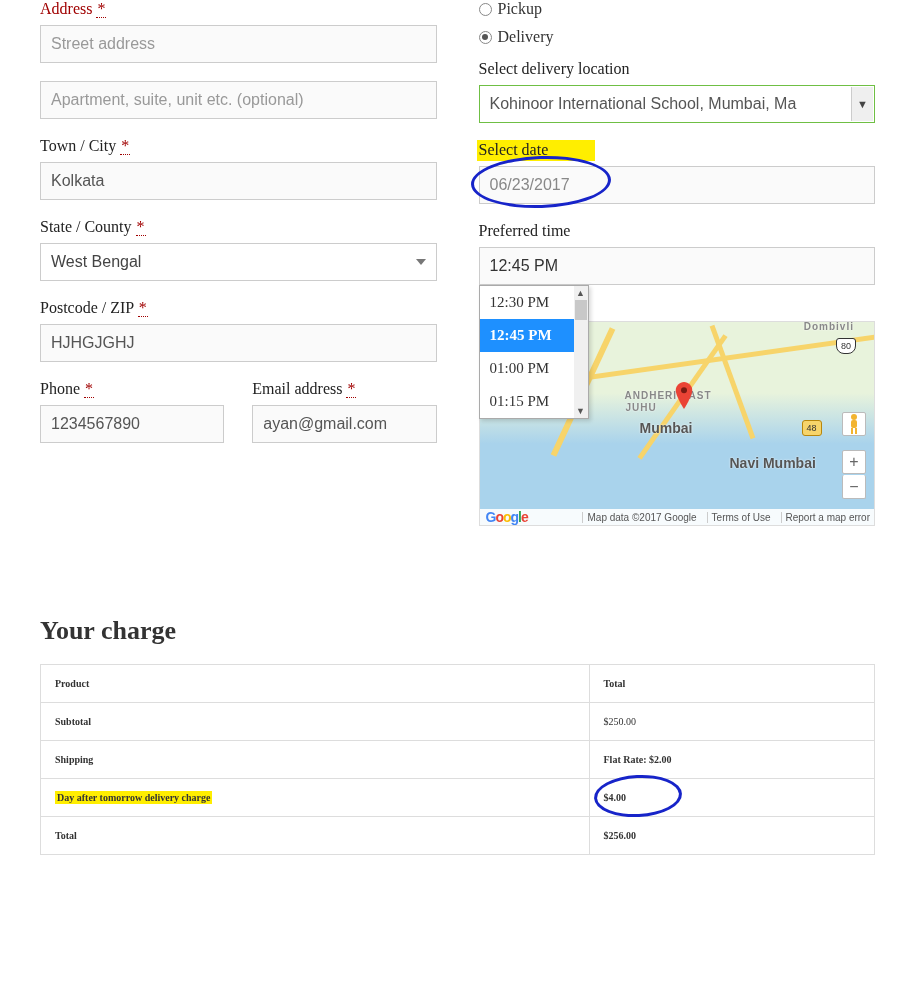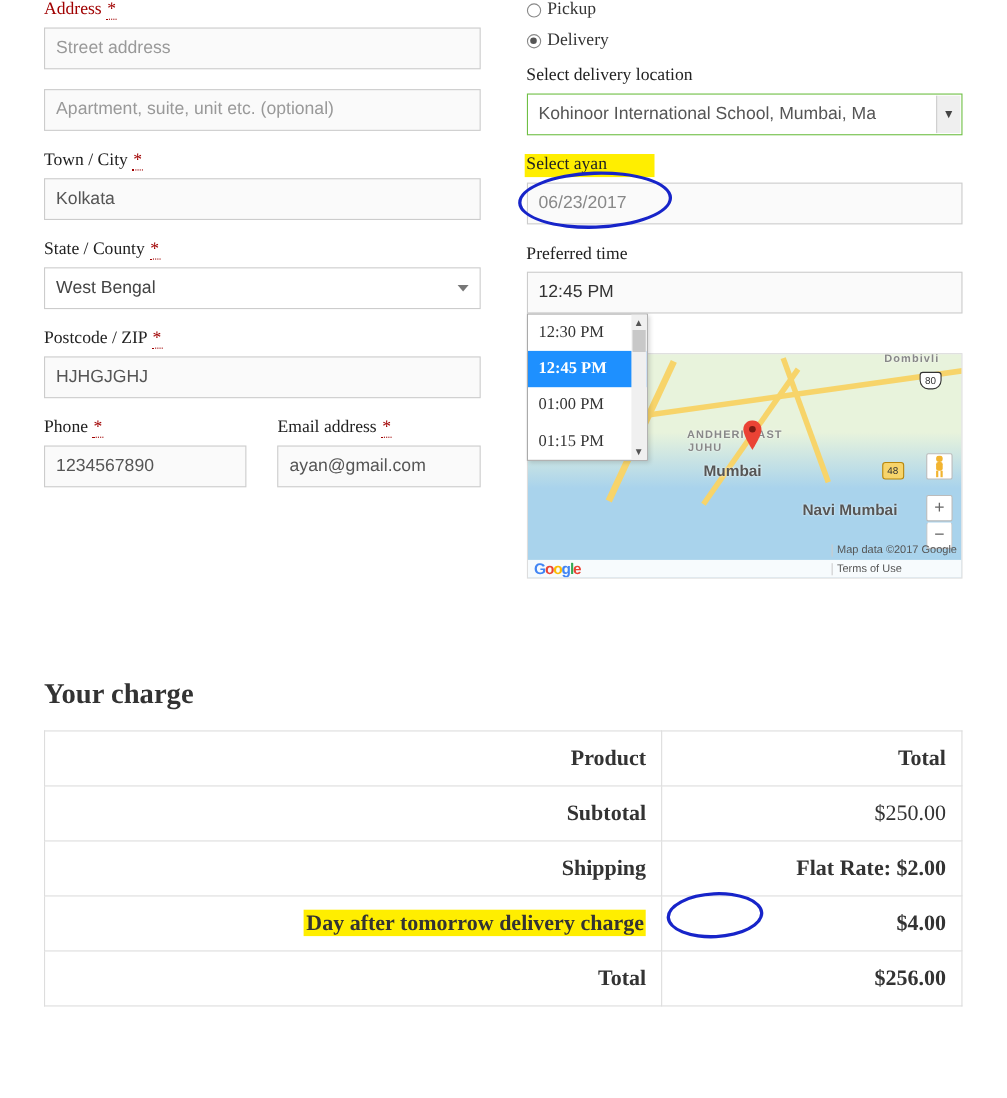--- a/index.html
+++ b/index.html
@@ -101,34 +101,34 @@
   .map .peg { top: 90px; }
   .map .plus { top: 128px; }
   .map .minus { top: 153px; border-top: none; }
   .pegman { width: 14px; height: 20px; }
   .map .footer {
     position: absolute; left: 0; right: 0; bottom: 0; height: 16px; background: rgba(255,255,255,0.9);
     font-size: 10px; font-family: Arial,sans-serif; display: flex; align-items: center;
   }
   .map .footer .g { margin-left: 6px; font-weight: bold; font-size: 14px; letter-spacing: -1px;}
   .g1{color:#4285F4}.g2{color:#EA4335}.g3{color:#FBBC05}.g4{color:#4285F4}.g5{color:#34A853}.g6{color:#EA4335}
-  .map .footer .rt { margin-left: auto; display: flex; gap: 6px; flex-direction: column; }
+  .map .footer .rt { margin-left: auto; display: flex; gap: 6px; }
   .map .footer .rt span { padding: 0 4px; border-left: 1px solid #ccc; color: #555;}
   .shield { position:absolute; width:20px; height:16px; background:#fff; border:1px solid #333; border-radius:3px 3px 8px 8px; font-size:9px; font-family:Arial; display:flex;align-items:center;justify-content:center; }
   .shield.yellow { background:#f7d46a; border-color:#b8860b; border-radius:3px;margin-top:12px; }
 
   h2.order-title {
     font-family: Georgia, serif; font-weight: bold; font-size: 26px; margin: 90px 0 18px 0;
   }
   table.order {
     width: 100%; border-collapse: collapse; border: 1px solid #ddd;
   }
   table.order th, table.order td {
-    border: 1px solid #ddd; padding: 13px 14px; text-align: right; vertical-align: middle;
-    font-size: 20px;
+    border: 1px solid #ddd; padding: 13px 14px; text-align: left; vertical-align: middle;
+    font-size: 10px;
   }
   table.order th { font-weight: bold; }
   .hl-yellow { background: #ffee00; padding: 1px 2px; }
   .blue-circ-cell { position: relative; }
   .blue-circ2 {
     position: absolute; left: 4px; top: -4px; width: 88px; height: 42px;
     border: 3px solid #1724c9; border-radius: 50%; pointer-events: none;
     transform: rotate(-3deg);
   }
 </style>
@@ -203,21 +203,21 @@
           <span>Kohinoor International School, Mumbai, Ma</span>
           <span class="caret-box">
               <span class="tri">▼</span>
             </span>
         </div>
       </div>
 
       <div class="field">
         <label class="label date-lbl" style="position:relative;">
           <span style="position:absolute;left:-2px;top:-1px;width:118px;height:21px;background:#ffee00;z-index:-1;"></span>
-          <span>Select ayan</span>
+          <span>Select date</span>
         </label>
         <div class="date-wrap">
           <input type="text" class="in-ok" style="color: rgb(136, 136, 136);" value="06/23/2017">
           <span class="blue-ellipse"></span>
         </div>
       </div>
 
       <div class="field">
         <label class="label">Preferred time</label>
         <div class="time-wrap">

